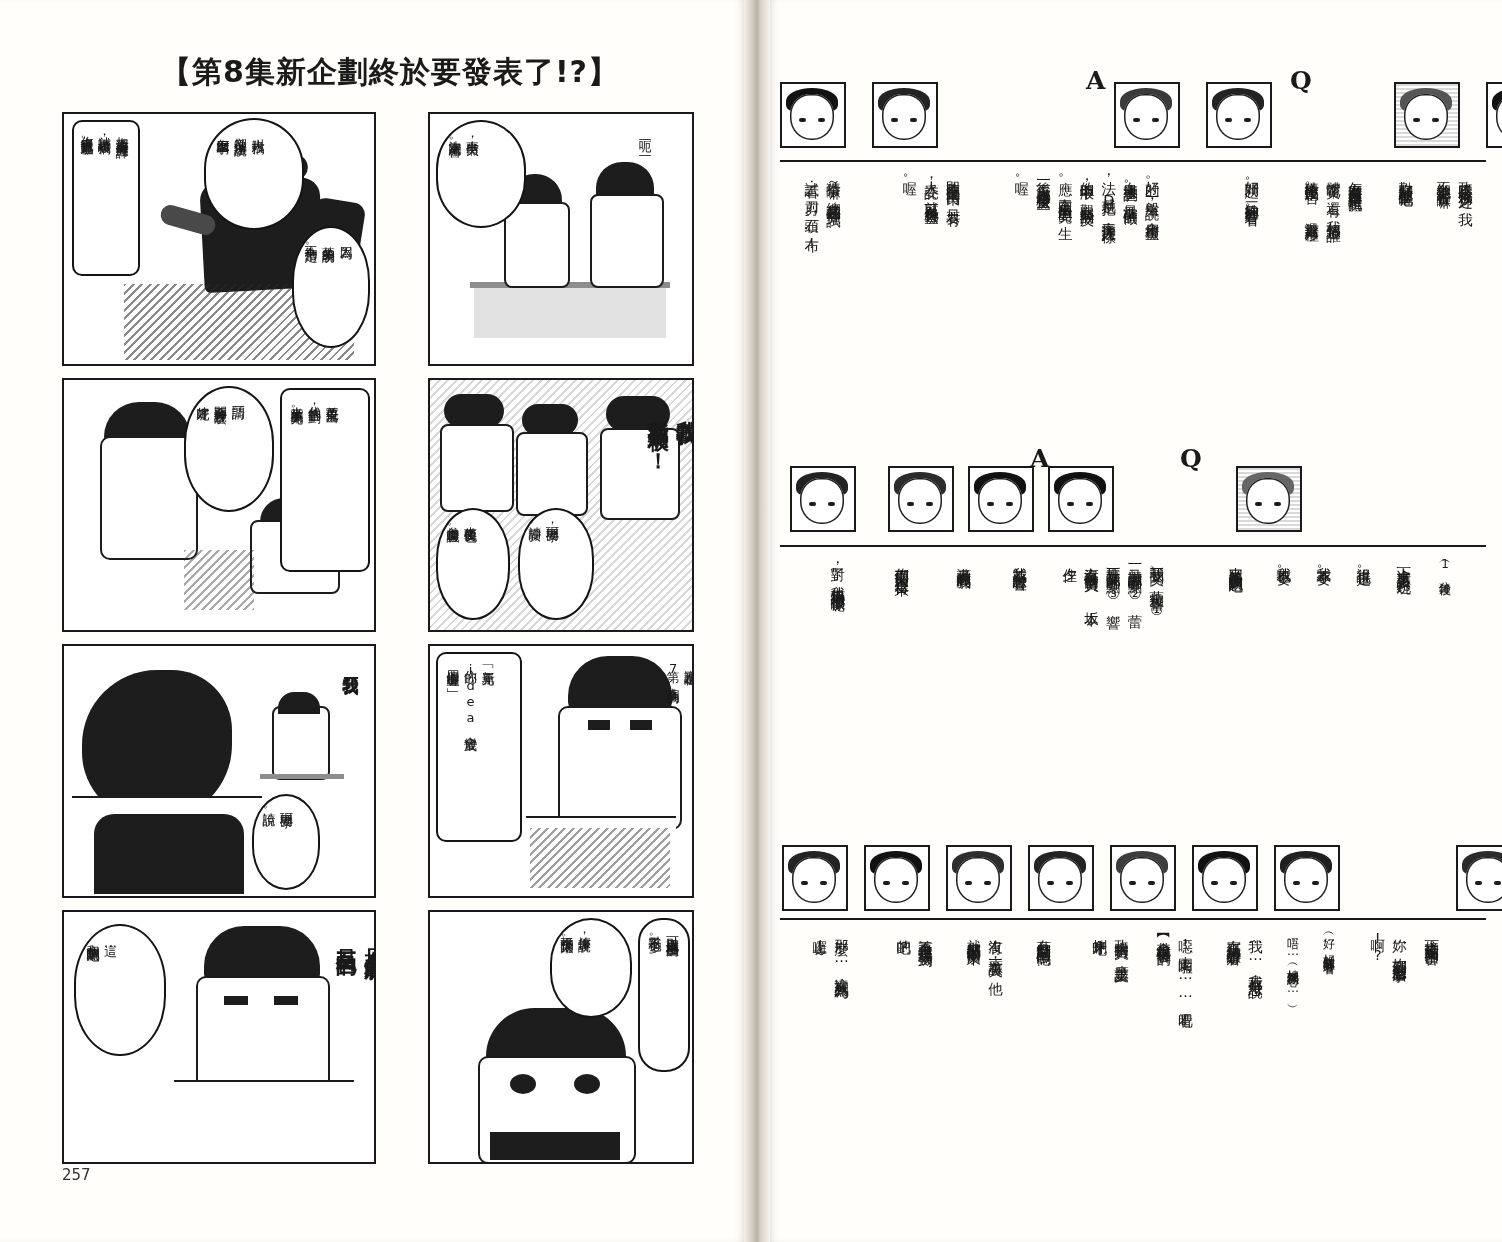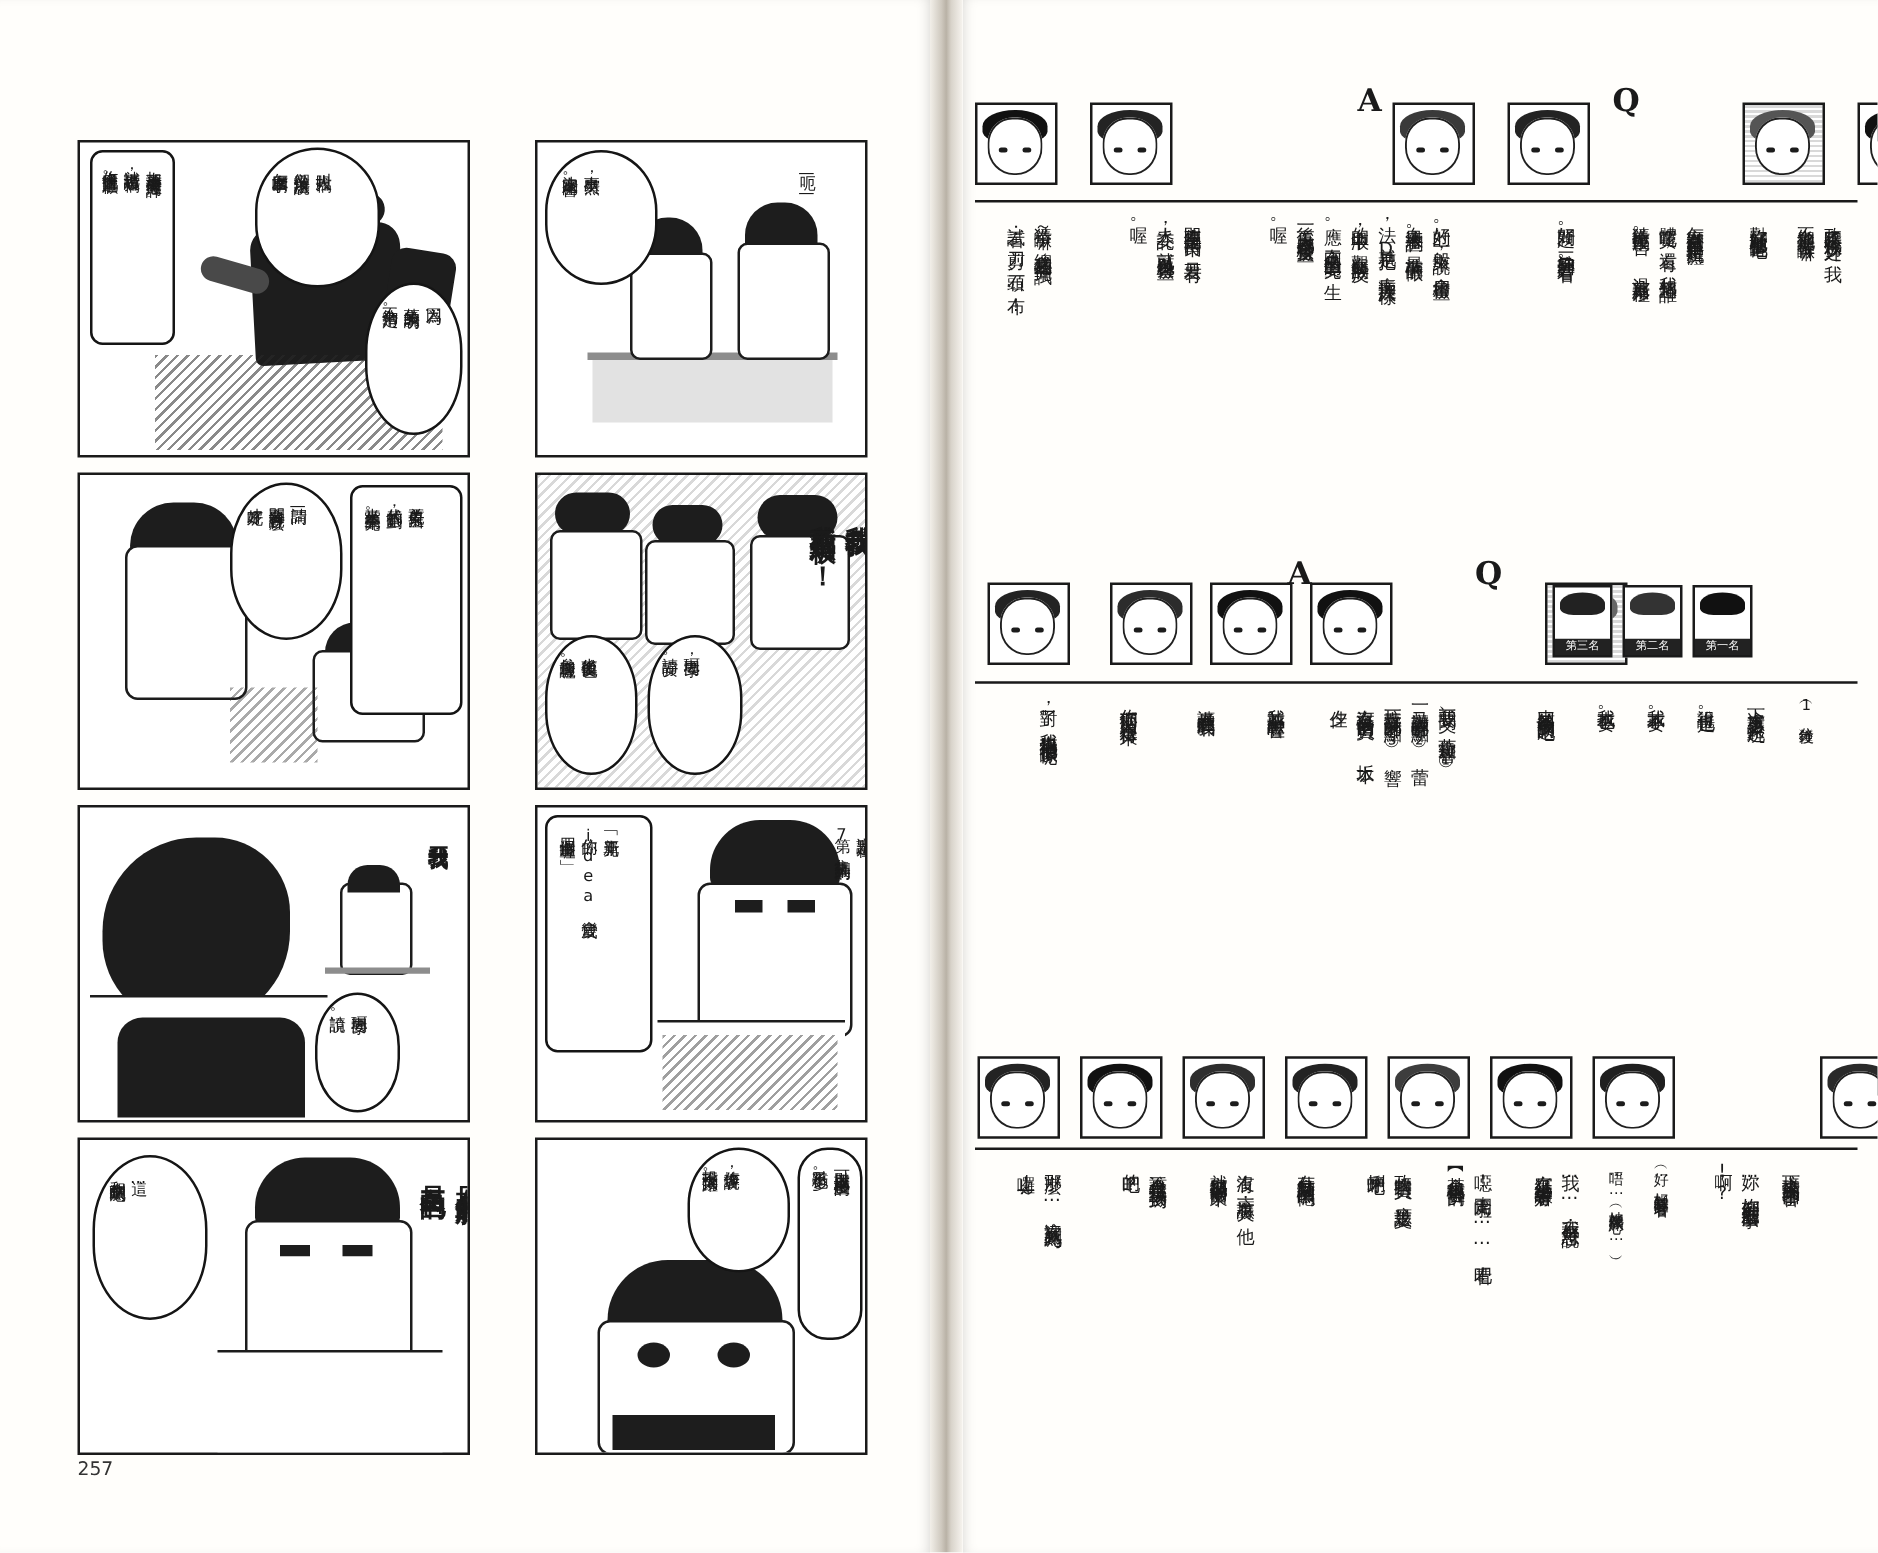--- a/index.html
+++ b/index.html
@@ -102,20 +102,21 @@
 </style>
 </head>
 <body>
 
 <div class="page">
 
   <div class="leaf leaf-left"></div>
   <div class="leaf leaf-right"></div>
   <div class="spine"></div>
 
+  <div class="title">【第8集新企劃終於要發表了!?】</div>
   <div class="pgnum">257</div>
 
   <div class="panel" style="left:62px;top:112px;width:310px;height:250px;">
 
     <div class="ink" style="left:148px;top:44px;width:96px;height:26px;border-radius:14px;transform:rotate(-6deg);"></div>
     <div class="ink" style="left:138px;top:66px;width:120px;height:110px;border-radius:18px 18px 6px 6px;transform:rotate(-3deg);"></div>
     <div class="ink soft" style="left:96px;top:96px;width:56px;height:20px;border-radius:10px;transform:rotate(16deg);"></div>
     <div class="ink" style="left:244px;top:86px;width:52px;height:88px;border-radius:12px;transform:rotate(9deg);"></div>
     <div class="hatch" style="left:60px;top:170px;width:230px;height:76px;opacity:.55;"></div>
     <div class="ink" style="left:178px;top:58px;width:14px;height:8px;background:#fff;transform:rotate(-8deg);"></div>
@@ -349,34 +350,20 @@
       <div class="thumb screen" style="margin-left:116px;">
           <div class="hair" style="background:#666;"></div>
           <div class="face"></div>
           <div class="eye l"></div>
           <div class="eye r"></div>
         </div>
     </div>
     <div class="letter" style="left:240px;top:4px;">A</div>
     <div class="letter" style="left:390px;top:4px;">Q</div>
 
-    <div style="position:absolute;left:452px;top:28px;display:flex;gap:8px;align-items:flex-end;">
-      <div class="rank">
-          <div class="hair" style="position:absolute;left:4px;top:4px;width:36px;height:18px;background:#222;border-radius:50% 50% 30% 30%;"></div>
-          <div class="lbl">第三名</div>
-        </div>
-      <div class="rank">
-          <div class="hair" style="position:absolute;left:4px;top:4px;width:36px;height:18px;background:#333;border-radius:50% 50% 30% 30%;"></div>
-          <div class="lbl">第二名</div>
-        </div>
-      <div class="rank">
-          <div class="hair" style="position:absolute;left:4px;top:4px;width:36px;height:18px;background:#111;border-radius:50% 50% 30% 30%;"></div>
-          <div class="lbl">第一名</div>
-        </div>
-    </div>
   </div>
 
   <div class="hr" style="left:780px;top:545px;width:706px;"></div>
 
   <div class="rtext small" style="left:1436px;top:556px;height:90px;">（1分鐘後）</div>
   <div class="rtext" style="left:1392px;top:556px;height:238px;">下次應該更多人一起玩。</div>
   <div class="rtext" style="left:1352px;top:556px;height:238px;">說得也是。</div>
   <div class="rtext" style="left:1312px;top:556px;height:238px;">我才不要。</div>
   <div class="rtext" style="left:1272px;top:556px;height:238px;">我也不要。</div>
   <div class="rtext" style="left:1224px;top:556px;height:238px;">來回答最後的問題吧—</div>

